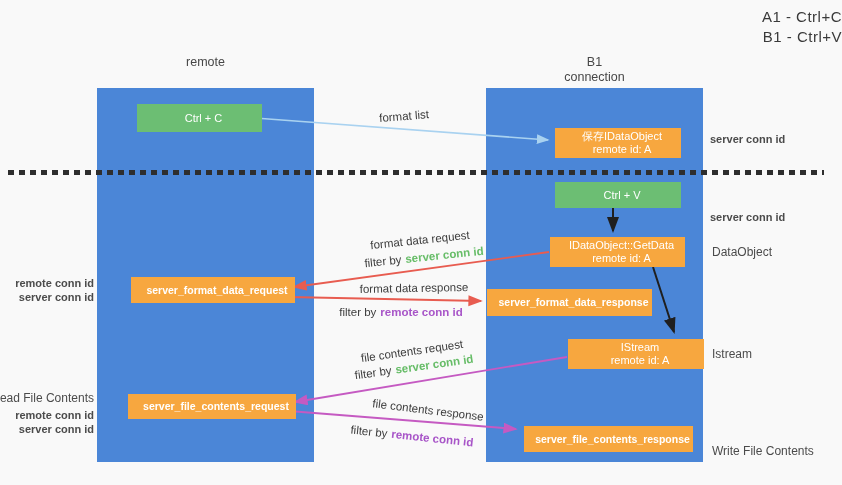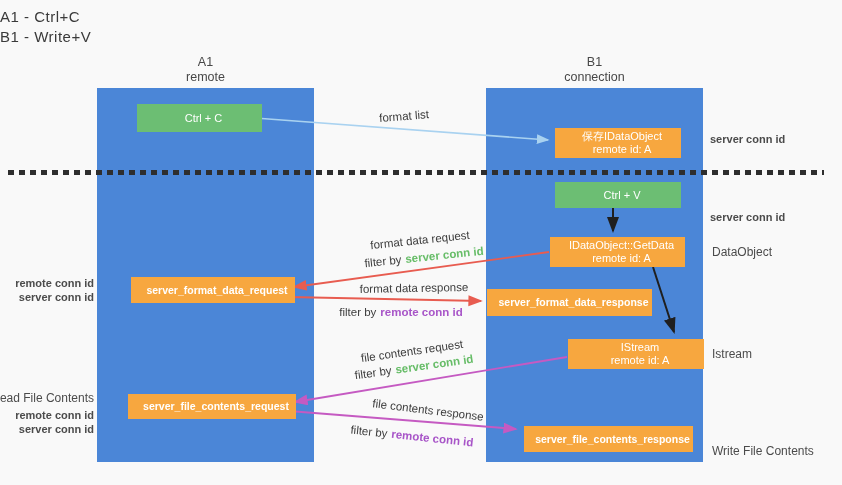--- a/index.html
+++ b/index.html
@@ -1,21 +1,21 @@
 <!DOCTYPE html>
 <html><head>
 <meta charset="utf-8">
 <style>
   html,body{margin:0;padding:0;background:#f9f9f9;}
   .canvas{
     position:relative;width:842px;height:485px;overflow:hidden;
     font-family:"Liberation Sans","DejaVu Sans",sans-serif;
     background:#f9f9f9;
   }
-  .title-line{position:absolute;left:0;width:842px;text-align:left;
+  .title-line{position:absolute;left:0;width:842px;text-align:right;
     font-size:15px;color:#3a3a3a;letter-spacing:.5px;}
   .lane{position:absolute;top:88px;width:217px;height:374px;background:#4b86d7;z-index:1;}
   .lane-header{position:absolute;top:55px;width:217px;text-align:center;
     font-size:12.5px;line-height:15px;color:#474747;z-index:2;}
   .dotted-sep{position:absolute;top:170px;left:8px;width:816px;height:5px;z-index:2;
     background:repeating-linear-gradient(to right,#2e2e2e 0 6px,transparent 6px 11px);}
   .node{position:absolute;z-index:4;display:flex;flex-direction:column;
     align-items:center;justify-content:center;color:#fff;text-align:center;padding-left:8px;}
   .node.green{background:#6cbe73;}
   .node.orange{background:#f7a73f;}
@@ -30,24 +30,23 @@
   .annot{position:absolute;z-index:4;font-size:12px;color:#4b4b4b;white-space:nowrap;}
   .annot.small-bold{font-size:11px;font-weight:bold;}
   .left-annot{position:absolute;right:748px;z-index:4;text-align:right;white-space:nowrap;}
 </style>
 </head>
 <body>
 
 <div class="canvas">
 
   <div class="title-line" style="top:8px">A1 - Ctrl+C</div>
-  <div class="title-line" style="top:28px">B1 - Write+V</div>
+  <div class="title-line" style="top:28px">B1 - Ctrl+V</div>
 
   <div class="lane-header" style="left:97px">
-    <div>A1</div>
     <div>remote</div>
   </div>
   <div class="lane-header" style="left:486px">
     <div>B1</div>
     <div>connection</div>
   </div>
 
   <div class="lane" style="left:97px"></div>
   <div class="lane" style="left:486px"></div>
 

